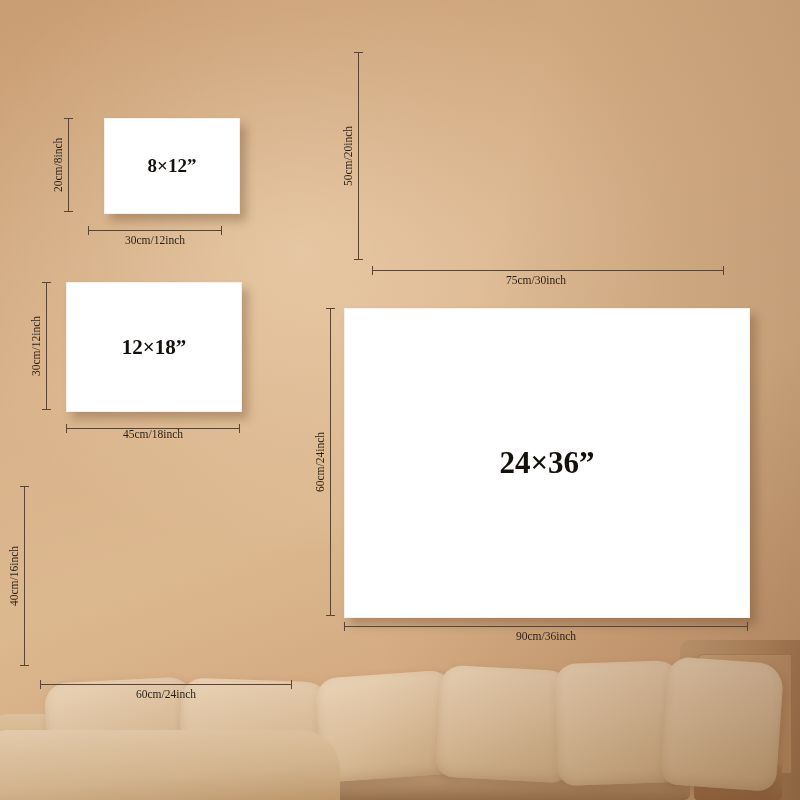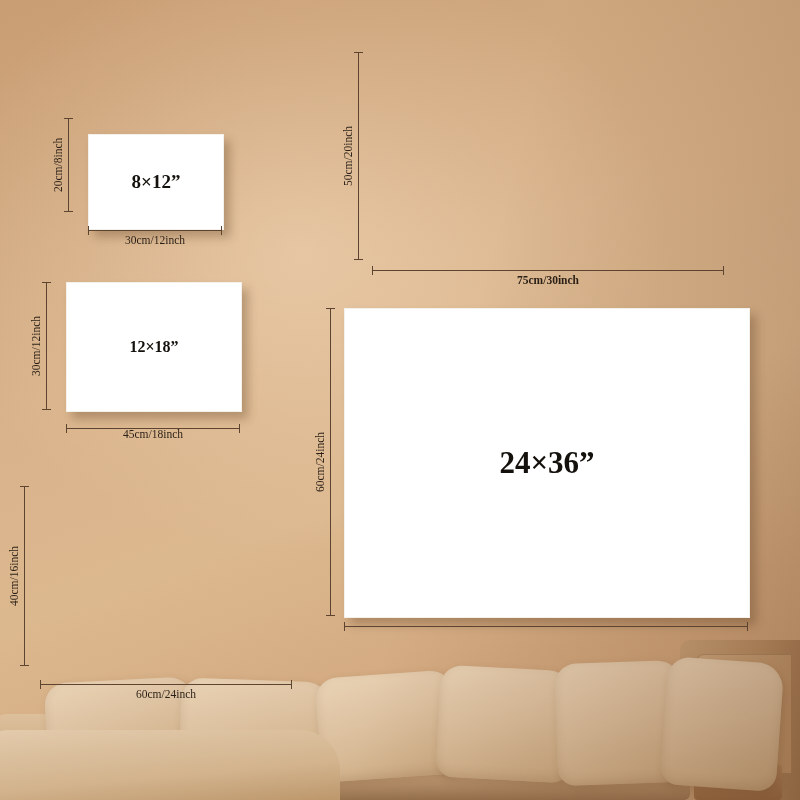--- a/index.html
+++ b/index.html
@@ -199,48 +199,49 @@
     <div class="cushion" style="left:318px; bottom:22px; width:140px; height:104px; transform:rotate(-4deg);"></div>
     <div class="cushion" style="left:438px; bottom:20px; width:134px; height:112px; transform:rotate(3deg);"></div>
     <div class="cushion" style="left:556px; bottom:16px; width:128px; height:122px; transform:rotate(-2deg);"></div>
     <div class="cushion" style="left:664px; bottom:12px; width:116px; height:128px; transform:rotate(4deg);"></div>
     <div id="blanket"></div>
   </div>
 
   <div id="wall-shadow"></div>
 
 
-  <div class="frame" style="left:88px; top:118px; width:134px; height:94px;margin-top:16px;">
+  <div class="frame" style="left:104px; top:118px; width:134px; height:94px;">
     <span class="frame-label" style="font-size:19px;">8×12”</span>
   </div>
 
   <div class="dim-v" style="left:68px; top:118px; height:94px;"></div>
   <div class="dim-label-v" style="left:52px; top:118px; height:94px;">20cm/8inch</div>
 
   <div class="dim-h" style="left:88px; top:230px; width:134px;"></div>
   <div class="dim-label-h" style="left:88px; top:234px; width:134px;">30cm/12inch</div>
 
   <div class="dim-v" style="left:358px; top:52px; height:208px;"></div>
   <div class="dim-label-v" style="left:342px; top:52px; height:208px;">50cm/20inch</div>
   <div class="dim-h" style="left:372px; top:270px; width:352px;"></div>
-  <div class="dim-label-h" style="left:372px; top:274px; width:352px;font-weight:bold;">75cm/30inch</div>
+  <div class="dim-label-h" style="left:360px; top:274px; width:352px;">75cm/30inch</div>
 
   <div class="frame" style="left:66px; top:282px; width:174px; height:128px;">
-    <span class="frame-label" style="font-size:16px;">12×18”</span>
+    <span class="frame-label" style="font-size:21px;">12×18”</span>
   </div>
   <div class="dim-v" style="left:46px; top:282px; height:128px;"></div>
   <div class="dim-label-v" style="left:30px; top:282px; height:128px;">30cm/12inch</div>
   <div class="dim-h" style="left:66px; top:428px; width:174px;"></div>
   <div class="dim-label-h" style="left:66px; top:428px; width:174px;">45cm/18inch</div>
 
   <div class="frame" style="left:344px; top:308px; width:404px; height:308px;">
     <span class="frame-label" style="font-size:31px;">24×36”</span>
   </div>
   <div class="dim-v" style="left:330px; top:308px; height:308px;"></div>
   <div class="dim-label-v" style="left:314px; top:308px; height:308px;">60cm/24inch</div>
   <div class="dim-h" style="left:344px; top:626px; width:404px;"></div>
+  <div class="dim-label-h" style="left:344px; top:630px; width:404px;">90cm/36inch</div>
 
   <div class="dim-v" style="left:24px; top:486px; height:180px;"></div>
   <div class="dim-label-v" style="left:8px; top:486px; height:180px;">40cm/16inch</div>
   <div class="dim-h" style="left:40px; top:684px; width:252px;"></div>
   <div class="dim-label-h" style="left:40px; top:688px; width:252px;">60cm/24inch</div>
 
 </div>
 
 </body></html>

